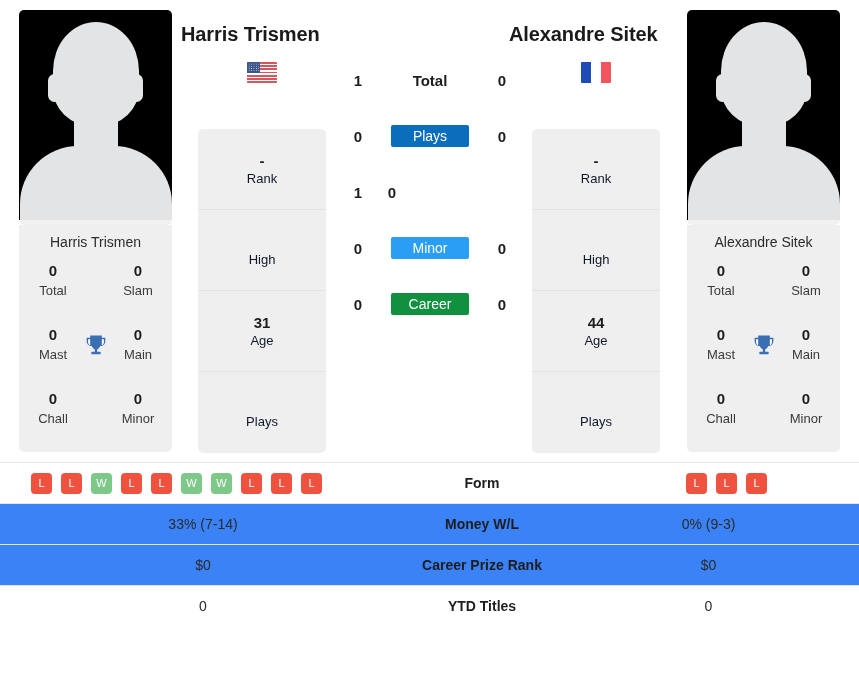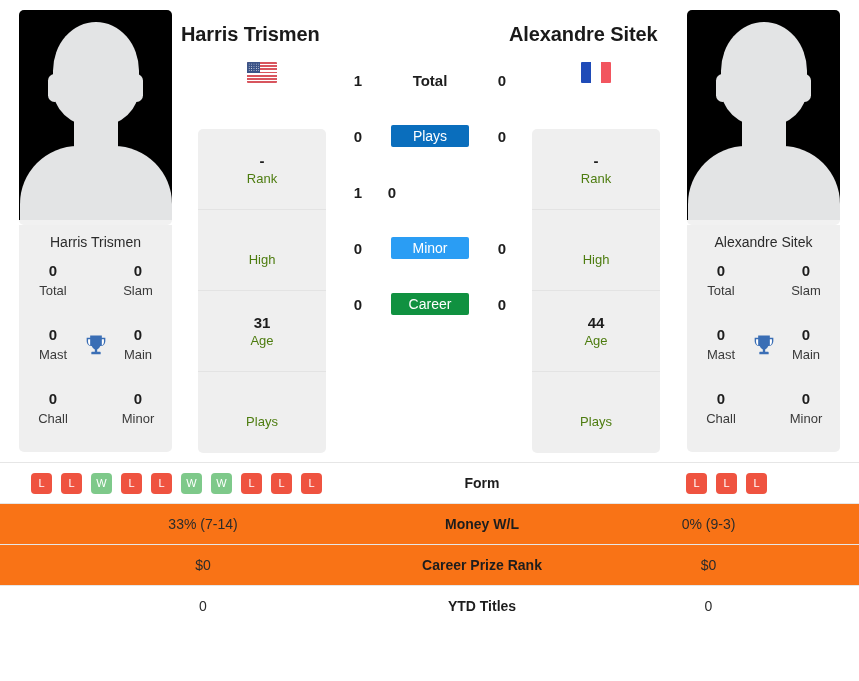--- a/index.html
+++ b/index.html
@@ -156,21 +156,21 @@
   .info-sec:last-child { border-bottom: none; }
   .info-val {
     font-size: 15px;
     font-weight: bold;
     color: #1d1d1d;
     line-height: 19px;
     min-height: 19px;
   }
   .info-lab {
     font-size: 13px;
-    color: #4d7c0f;
+    color: #0f172a;
     line-height: 18px;
   }
 
   
   .trophy-card {
     position: absolute;
     top: 225px;
     width: 153px;
     height: 227px;
     background: #efefef;
@@ -265,21 +265,21 @@
 
   
   .cmp-table {
     position: absolute;
     left: 0;
     top: 462px;
     width: 859px;
     border-collapse: collapse;
   }
   .cmp-table tr { border-top: 1px solid #e6e6e6; }
-  .cmp-table tr.shaded { background: #f97316; }
+  .cmp-table tr.shaded { background: #3b82f6; }
   .cmp-table td {
     height: 41px;
     vertical-align: middle;
     font-size: 14px;
     color: #2b2b2b;
   }
   .cmp-table td.colA {
     width: 406px;
     text-align: center;
     padding: 0 12px;

